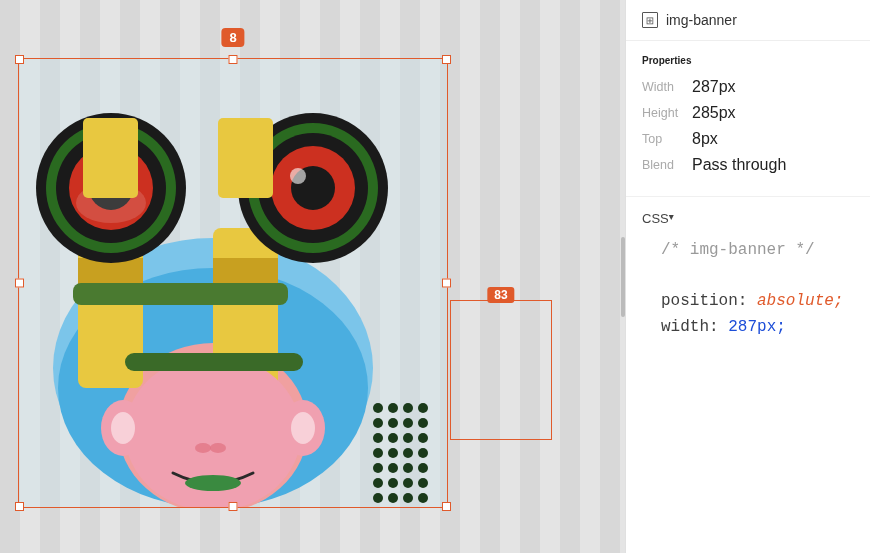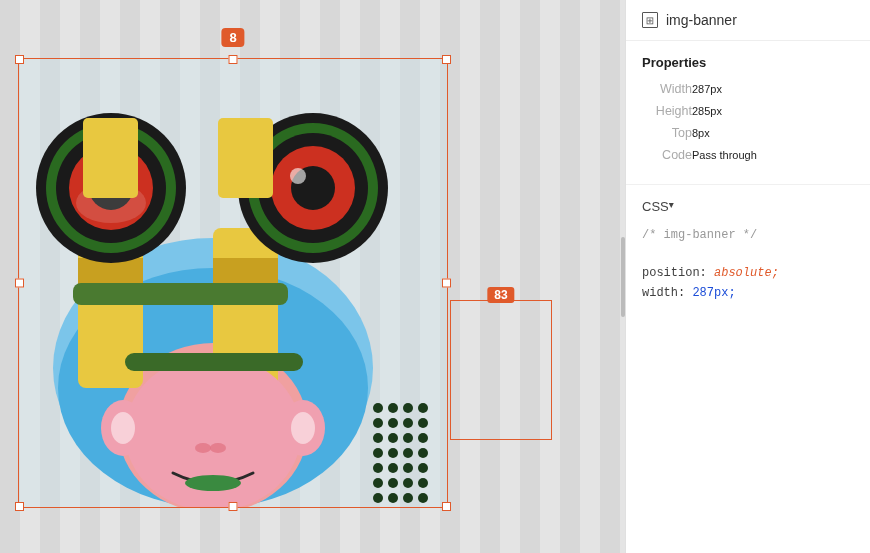--- a/index.html
+++ b/index.html
@@ -128,42 +128,41 @@
       color: #555;
       flex-shrink: 0;
     }
 
     .section {
       padding: 14px 16px;
       border-bottom: 1px solid #f0f0f0;
     }
 
     .section-title {
-      font-size: 13px;
+      font-size: 10px;
       font-weight: 700;
       color: #222;
       margin-bottom: 12px;
     }
 
     .property-row {
       display: flex;
       align-items: center;
       margin-bottom: 8px;
     }
 
     .property-label {
       width: 50px;
       color: #aaa;
       font-size: 12.5px;
-      text-align: right;
     }
 
     .property-value {
       color: #222;
-      font-size: 11px;
+      font-size: 16px;
     }
 
     
     .code-section {
       padding: 14px 16px;
     }
 
     .code-title {
       font-size: 13px;
       font-weight: 700;
@@ -177,22 +176,23 @@
       gap: 0;
       color: #444;
       font-size: 13px;
       margin-bottom: 12px;
       cursor: pointer;
     }
 
     .code-block {
       background: white;
       font-family: 'Courier New', monospace;
-      font-size: 12px;
+      font-size: 16px;
       line-height: 1.6;
+      margin-left: 19px;
     }
 
     .code-comment { color: #999; }
     .code-property { color: #404040; }
     .code-value-orange { color: #e05a2b; font-style: italic; }
     .code-value-blue { color: #1d4ed8; }
 
     
     .sidebar::-webkit-scrollbar { width: 4px; }
     .sidebar::-webkit-scrollbar-thumb { background: #ccc; border-radius: 2px; }
@@ -355,21 +355,21 @@
     </div>
     <div class="property-row">
       <span class="property-label">Height</span>
       <span class="property-value">285px</span>
     </div>
     <div class="property-row">
       <span class="property-label">Top</span>
       <span class="property-value">8px</span>
     </div>
     <div class="property-row">
-      <span class="property-label">Code</span>
+      <span class="property-label">Blend</span>
       <span class="property-value">Pass through</span>
     </div>
   </div>
 
   <div class="code-section">
 
     <div class="code-lang-selector">
       <span>CSS</span>
       <span style="font-size:10px;">▾</span>
     </div>

